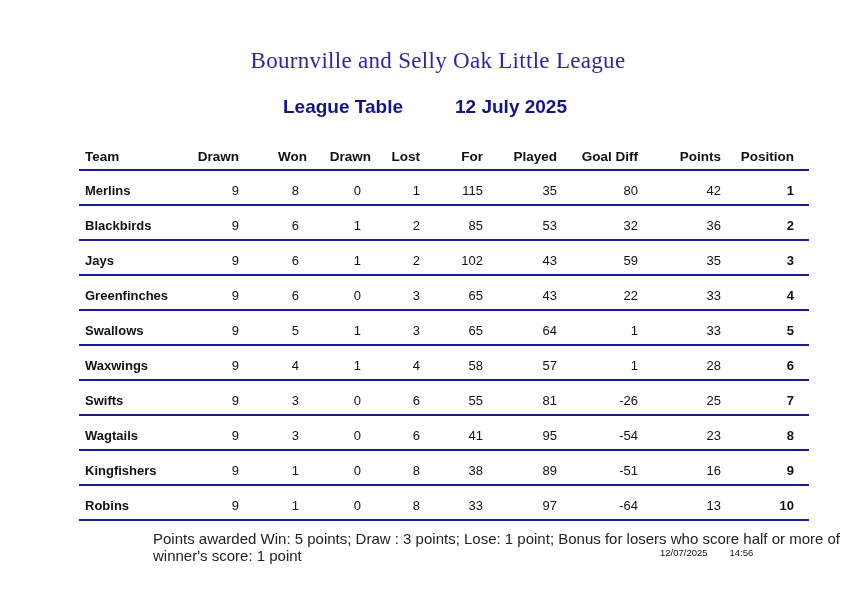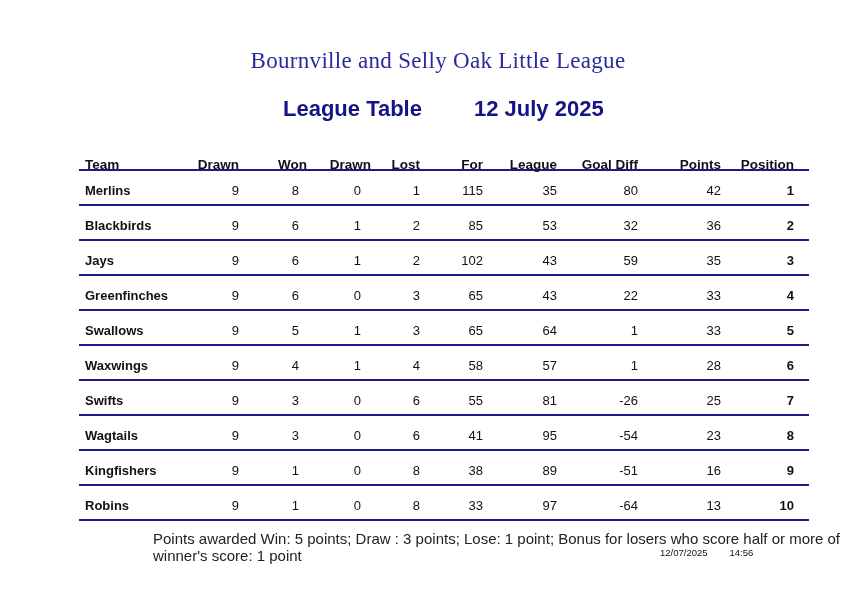--- a/index.html
+++ b/index.html
@@ -1,24 +1,24 @@
 <!DOCTYPE html>
 <html><head>
 <meta charset="utf-8">
 <style>
   html,body{margin:0;padding:0;background:#fff;}
   body{width:842px;height:595px;position:relative;overflow:hidden;font-family:"Liberation Sans",sans-serif;}
   .title{position:absolute;left:0;width:876px;top:48px;text-align:center;font-family:"Liberation Serif",serif;font-size:23px;color:#2a2aa0;letter-spacing:0.3px;}
-  .subtitle{position:absolute;top:96px;left:283px;font-size:22px;font-weight:bold;color:#141487;}
+  .subtitle{position:absolute;top:96px;left:283px;font-size:19px;font-weight:bold;color:#141487;}
   .subtitle .date{margin-left:52px;}
   .tbl{position:absolute;left:79px;top:145px;width:730px;}
   .row{position:relative;height:33px;border-bottom:2px solid #1a1a8c;}
   .row.head{height:24px;}
   .cell{position:absolute;font-size:13px;color:#111;top:12px;}
-  .row.head .cell{top:4px;font-weight:bold;font-size:13.5px;margin-top:8px;}
+  .row.head .cell{top:4px;font-weight:bold;font-size:13.5px;}
   .cell.r{text-align:right;}
   .team{left:6px;font-weight:bold;}
   .c1{right:570px}.c2{right:510px}.c3{right:448px}.c4{right:389px}
   .c5{right:326px}.c6{right:252px}.c7{right:171px}.c8{right:88px}.c9{right:15px;font-weight:bold;}
   .row.head .c1{right:570px}.row.head .c2{right:502px}.row.head .c3{right:438px}.row.head .c4{right:389px}
   .row.head .c5{right:326px}.row.head .c6{right:252px}.row.head .c7{right:171px}.row.head .c8{right:88px}.row.head .c9{right:15px}
   .note{position:absolute;top:530px;left:153px;font-size:15px;color:#222;}
   .stamp{position:absolute;top:547px;left:660px;font-size:9.5px;color:#111;}
   .stamp .time{margin-left:22px;text-align:right;}
 </style>
@@ -31,21 +31,21 @@
 </div>
 
 <div class="tbl">
   <div class="row head">
     <span class="cell team">Team</span>
     <span class="cell r c1">Drawn</span>
     <span class="cell r c2">Won</span>
     <span class="cell r c3">Drawn</span>
     <span class="cell r c4">Lost</span>
     <span class="cell r c5">For</span>
-    <span class="cell r c6">League</span>
+    <span class="cell r c6">Played</span>
     <span class="cell r c7">Goal Diff</span>
     <span class="cell r c8">Points</span>
     <span class="cell r c9">Position</span>
   </div>
   <div id="rows">
       <div class="row">
         <span class="cell team">Merlins</span>
         <span class="cell r c1">9</span>
         <span class="cell r c2">8</span>
         <span class="cell r c3">0</span>

